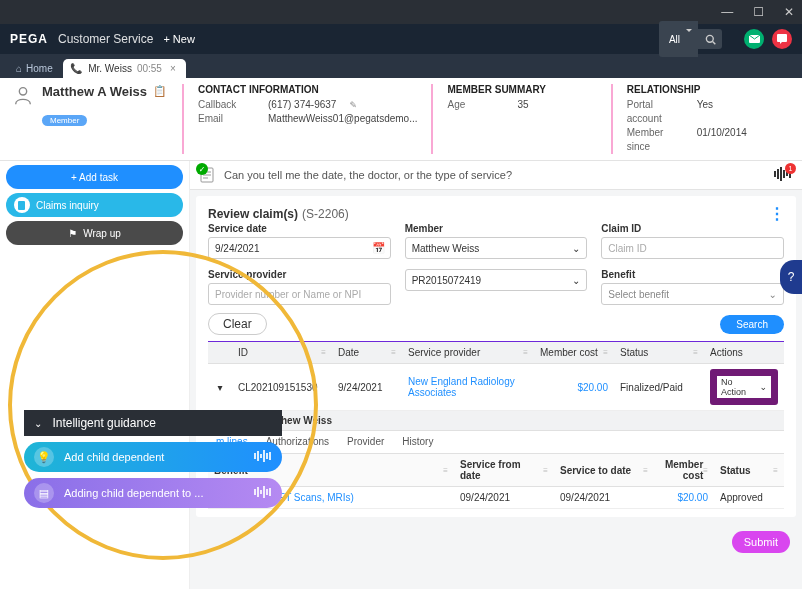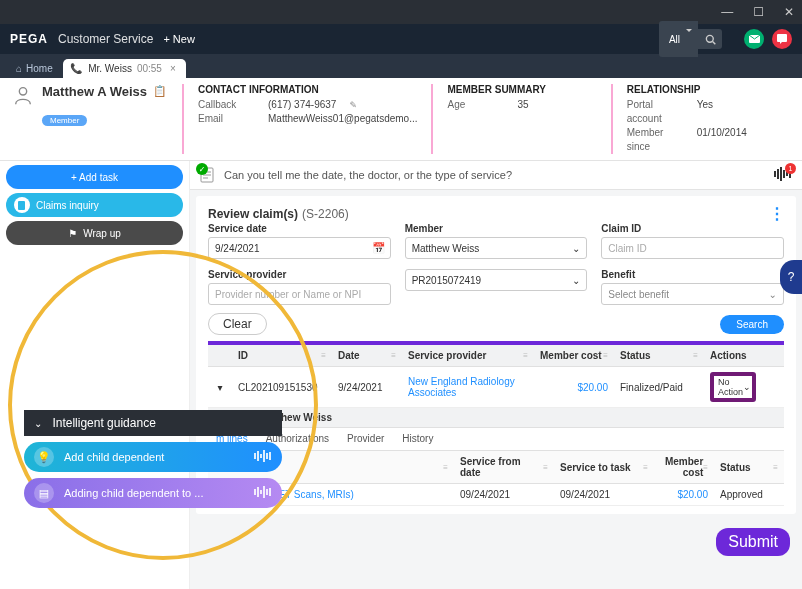--- a/index.html
+++ b/index.html
@@ -68,50 +68,50 @@
 .field .dateinput .cal{position:absolute;right:5px;color:#888}
 .field .sel{display:flex;align-items:center;justify-content:space-between;color:#888}
 .field .sel.has{color:#333}
 .field input::placeholder{color:#aaa}
 
 .actions{display:flex;align-items:center;margin-bottom:6px}
 .clearbtn{border:1px solid #ccc;background:#fff;color:#333;padding:3px 14px;border-radius:11px;font-size:12px;cursor:pointer}
 .searchbtn{margin-left:auto;background:#1f8fff;color:#fff;padding:4px 16px;border-radius:11px;font-size:10px;border:none;cursor:pointer}
 
 .tbl{width:100%;font-size:10px;color:#333}
-.tblhdr{display:flex;background:#f1f2f3;border-top:4px solid #6d28d9;border-bottom:1px solid #e0e0e0;font-weight:bold}
+.tblhdr{display:flex;background:#f1f2f3;border-top:1px solid #6d28d9;border-bottom:1px solid #e0e0e0;font-weight:normal}
 .tblhdr>div,.tblrow>div{padding:5px 6px;display:flex;align-items:center;justify-content:space-between}
 .tblrow{display:flex;border-bottom:1px solid #eee}
 .filt{color:#bbb;font-size:8px}
 .c-ex{width:24px;justify-content:center!important}
 .c-id{width:100px}
 .c-date{width:70px}
 .c-prov{flex:1}
 .c-cost{width:80px}
 .c-stat{width:90px}
 .c-act{width:80px}
 .link{color:#1f8fff;cursor:pointer}
-.noaction{border:4px solid #701a75;border-radius:3px;padding:1px 4px;display:flex;align-items:center;justify-content:space-between;width:46px;font-size:9px}
+.noaction{border:7px solid #701a75;border-radius:3px;padding:1px 4px;display:flex;align-items:center;justify-content:space-between;width:68px;font-size:9px}
 
 .subhdr{background:#f1f2f3;padding:4px 8px;font-size:10px;font-weight:bold;color:#333;border-bottom:1px solid #e0e0e0}
 .subtabs{display:flex;gap:18px;padding:5px 8px 0;font-size:10px;border-bottom:1px solid #e0e0e0}
 .subtab{padding-bottom:4px;color:#555;cursor:pointer}
 .subtab.active{color:#1f8fff;border-bottom:2px solid #1f8fff}
 
 .tbl2hdr{display:flex;background:#fafafa;border-bottom:1px solid #e0e0e0;font-weight:bold;font-size:10px}
 .tbl2hdr>div,.tbl2row>div{padding:5px 6px;display:flex;align-items:center;justify-content:space-between}
 .tbl2row{display:flex;font-size:10px;border-bottom:1px solid #eee}
 .d-ben{flex:1}
 .d-from{width:100px}
 .d-to{width:100px}
 .d-mc{width:60px;text-align:right}
 .d-st{width:70px}
 
 .submit-row{display:flex;justify-content:flex-end;padding:8px 12px}
-.submitbtn{background:#6d28d9;color:#fff;border:none;padding:5px 12px;border-radius:12px;font-size:16px;cursor:pointer}
+.submitbtn{background:#d946ef;color:#fff;border:none;padding:5px 12px;border-radius:12px;font-size:11px;cursor:pointer}
 
 .helpfab{position:absolute;right:0;top:260px;width:22px;height:34px;background:#1f3b8f;border-radius:14px 0 0 14px;color:#fff;display:flex;align-items:center;justify-content:center;font-size:12px}
 
 .circle{position:absolute;left:8px;top:250px;width:310px;height:310px;border:4px solid #f0b838;border-radius:50%;pointer-events:none;z-index:5}
 
 .guidance{position:absolute;left:24px;top:410px;width:258px;z-index:6}
 .guidhdr{background:#2a2f36;color:#fff;padding:6px 10px;font-size:12px;display:flex;align-items:center;gap:10px}
 .guidhdr .chev{font-size:10px}
 .gbtn{height:30px;border-radius:15px;margin-top:6px;display:flex;align-items:center;padding:0 10px;gap:10px;color:#fff;font-size:11px;cursor:pointer;position:relative}
 .gbtn .gicon{width:20px;height:20px;border-radius:50%;background:rgba(255,255,255,.25);display:flex;align-items:center;justify-content:center;font-size:11px}
@@ -375,21 +375,21 @@
         <div class="tbl2hdr">
           <div class="d-ben">
               <span>Benefit</span>
               <span class="filt">≡</span>
             </div>
           <div class="d-from">
               <span>Service from date</span>
               <span class="filt">≡</span>
             </div>
           <div class="d-to">
-              <span>Service to task</span>
+              <span>Service to date</span>
               <span class="filt">≡</span>
             </div>
           <div class="d-mc">
               <span>Member cost</span>
               <span class="filt">≡</span>
             </div>
           <div class="d-st">
               <span>Status</span>
               <span class="filt">≡</span>
             </div>

